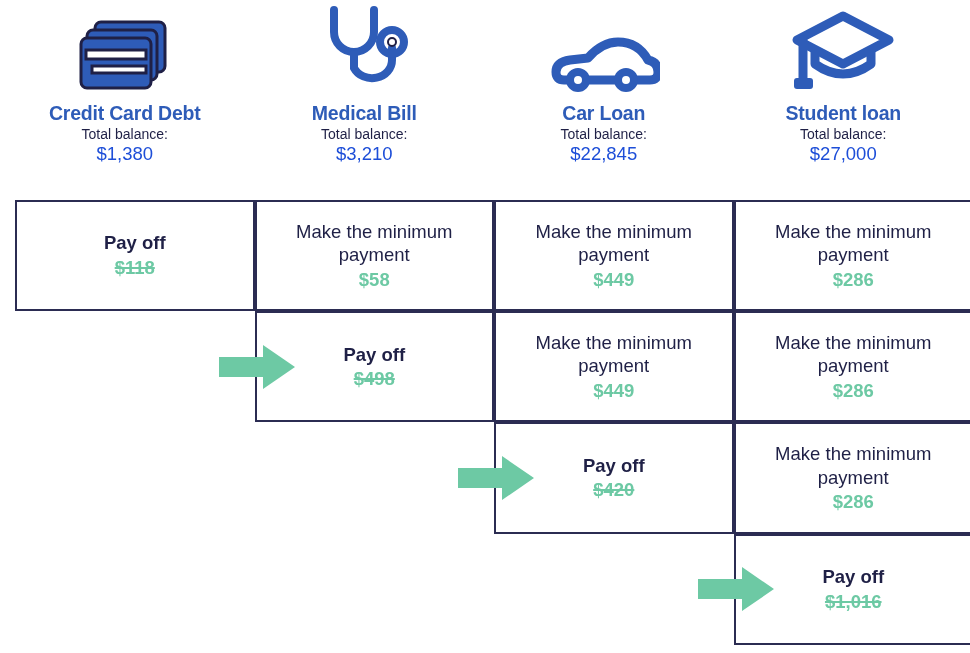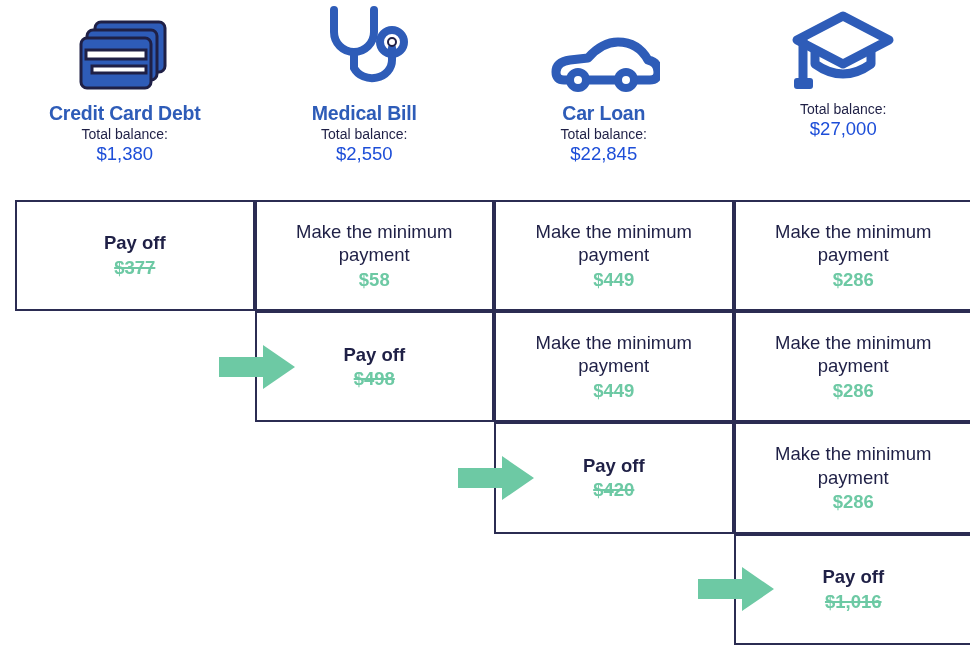--- a/index.html
+++ b/index.html
@@ -118,21 +118,21 @@
             <path d="M20 8 L20 30 a20 20 0 0 0 40 0 L60 8"></path>
             <path d="M40 52 L40 66 a20 18 0 0 0 38 -8 L78 46"></path>
           </g>
           <path d="M40 50 L40 52" fill="none" stroke="#2e5cb8" stroke-width="8"></path>
           <circle cx="78" cy="40" r="12" fill="none" stroke="#2e5cb8" stroke-width="8"></circle>
           <circle cx="78" cy="40" r="4" fill="#ffffff" stroke="#1f2046" stroke-width="2"></circle>
         </svg>
       </div>
       <div class="debt-title">Medical Bill</div>
       <div class="debt-balance-label">Total balance:</div>
-      <div class="debt-balance-value">$2,550</div>
+      <div class="debt-balance-value">$3,210</div>
     </div>
 
     <div class="debt-col">
       <div class="icon-wrap">
         <svg width="112" height="70" viewBox="0 0 112 70" aria-hidden="true">
           <path d="M8 44 q0 -10 14 -12 l18 -2 q14 -16 30 -16 q20 0 30 18 q10 2 10 12 q0 8 -8 8 l-86 0 q-8 0 -8 -8 z" fill="none" stroke="#2e5cb8" stroke-width="9" stroke-linejoin="round"></path>
           <circle cx="30" cy="52" r="8" fill="#ffffff" stroke="#2e5cb8" stroke-width="8"></circle>
           <circle cx="78" cy="52" r="8" fill="#ffffff" stroke="#2e5cb8" stroke-width="8"></circle>
         </svg>
       </div>
@@ -143,30 +143,31 @@
 
     <div class="debt-col">
       <div class="icon-wrap">
         <svg width="108" height="92" viewBox="0 0 108 92" aria-hidden="true">
           <path d="M54 10 L100 34 L54 58 L8 34 Z" fill="none" stroke="#2e5cb8" stroke-width="9" stroke-linejoin="round"></path>
           <path d="M26 42 L26 58 q28 20 56 0 L82 42" fill="none" stroke="#2e5cb8" stroke-width="9" stroke-linejoin="round"></path>
           <path d="M14 34 L14 78" fill="none" stroke="#2e5cb8" stroke-width="9" stroke-linecap="round"></path>
           <rect x="5" y="72" width="19" height="11" rx="3" fill="#2e5cb8"></rect>
         </svg>
       </div>
+      <div class="debt-title">Student loan</div>
       <div class="debt-balance-label">Total balance:</div>
       <div class="debt-balance-value">$27,000</div>
     </div>
 
   </div>
 
   <div class="grid" id="grid-root">
       <div class="cell" style="left: 0px; top: 0px; width: 239.5px; height: 111.2px;">
         <div class="cell-action payoff">Pay off</div>
-        <div class="cell-amount struck">$377</div>
+        <div class="cell-amount struck">$118</div>
       </div>
       <div class="cell" style="left: 239.5px; top: 0px; width: 239.5px; height: 111.2px;">
         <div class="cell-action">Make the minimum payment</div>
         <div class="cell-amount">$58</div>
       </div>
       <div class="cell" style="left: 479px; top: 0px; width: 239.5px; height: 111.2px;">
         <div class="cell-action">Make the minimum payment</div>
         <div class="cell-amount">$449</div>
       </div>
       <div class="cell" style="left: 718.5px; top: 0px; width: 239.5px; height: 111.2px;">

